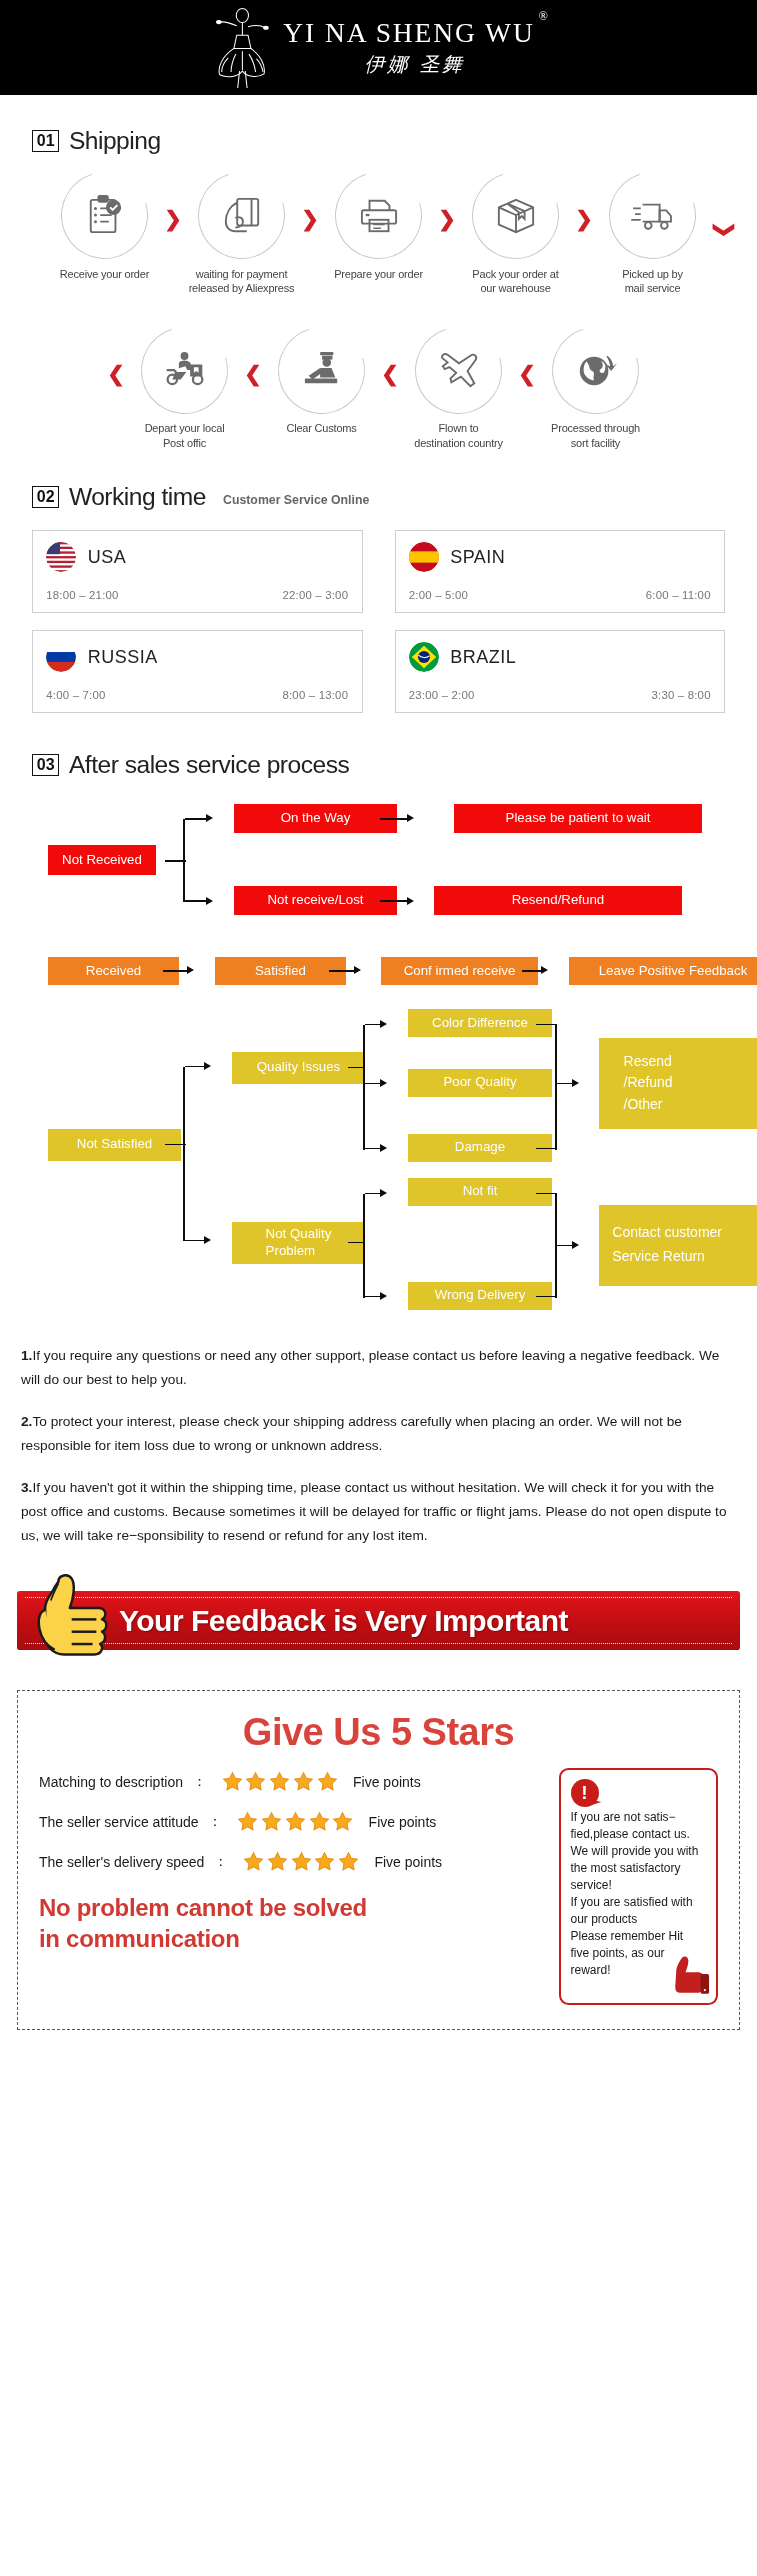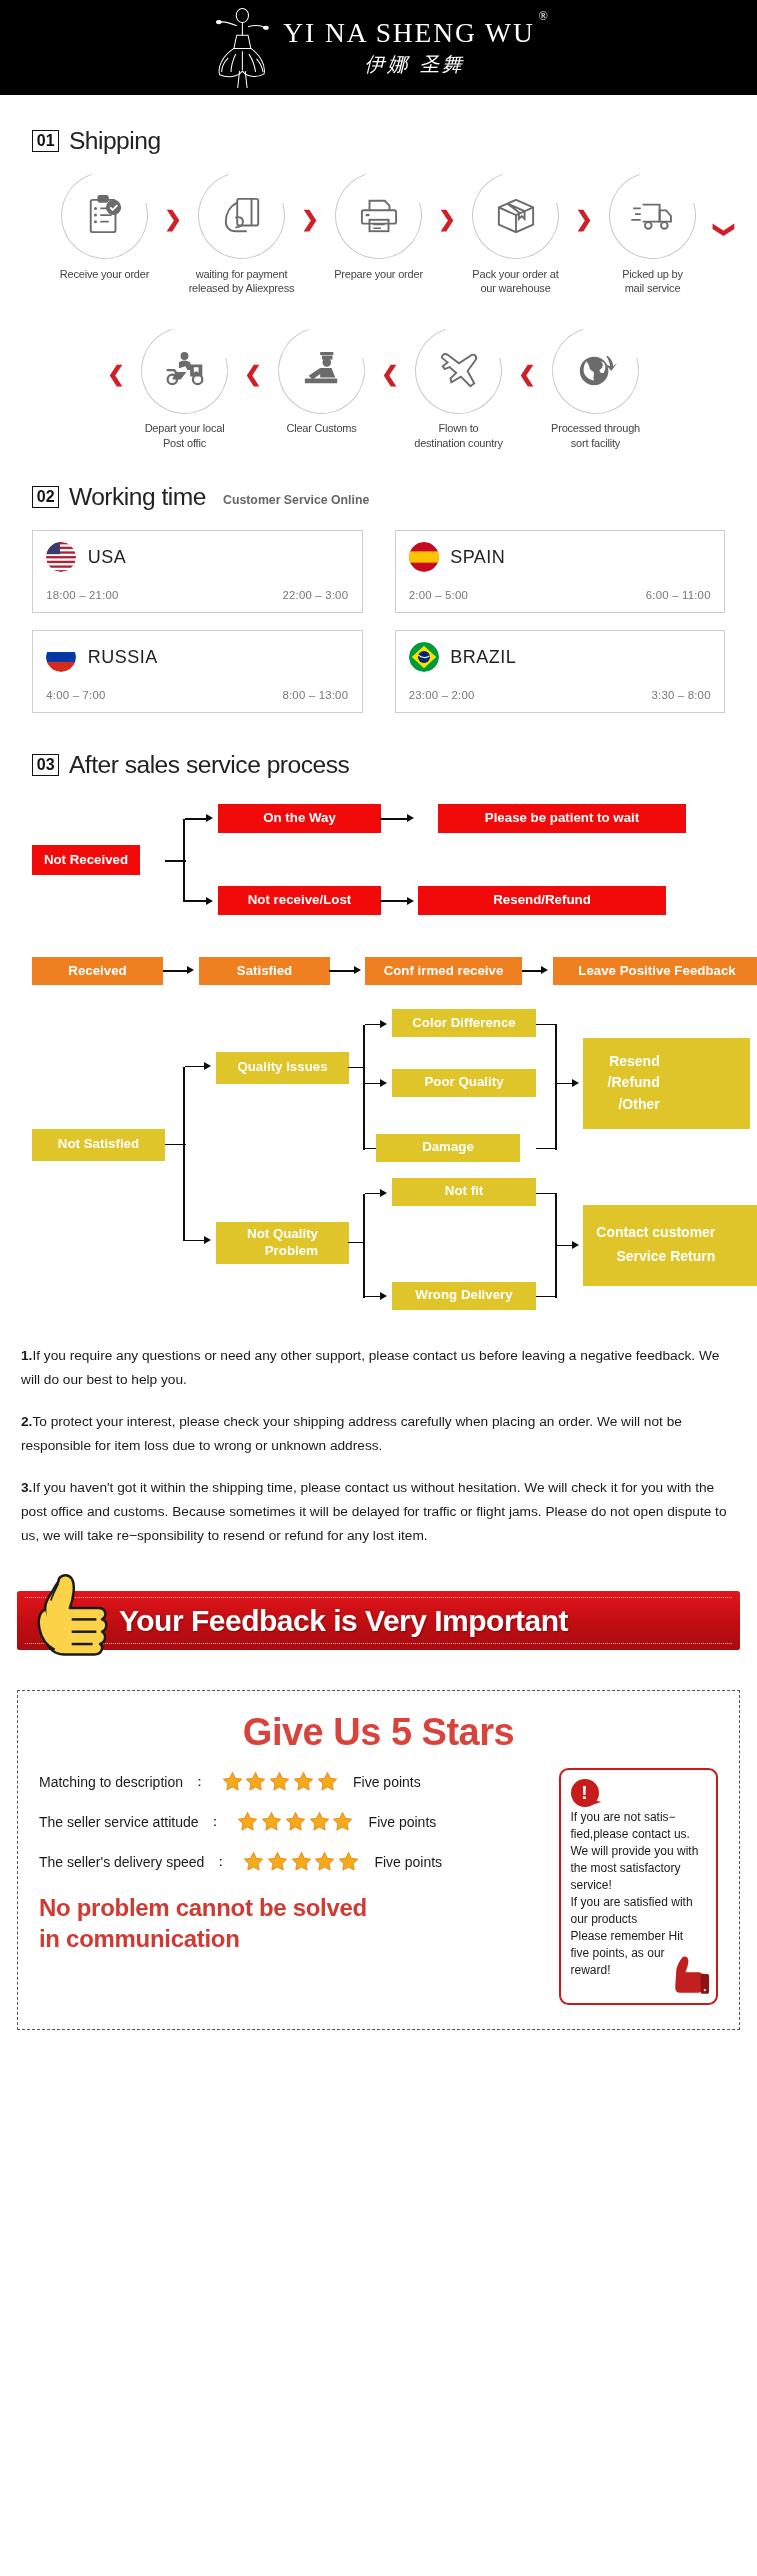--- a/index.html
+++ b/index.html
@@ -156,23 +156,24 @@
   .wt-times { display: flex; gap: 24.6px; font-size: 11.4px; color: #777; margin-top: 13.3px; letter-spacing: 0.2px; justify-content: space-between;}
 
   
   .flow { position: relative; margin-top: 21px; }
   .fbox {
     position: absolute;
     color: #fff;
     display: flex;
     align-items: center;
     justify-content: center;
-    font-weight: 700;
-    text-align: right;
+    font-weight: 400;
+    text-align: left;
     line-height: 1.25;
+    margin-left: 16px;
   }
   .fbox.red { background: #f20a0a; }
   .fbox.orange { background: #ef8022; }
   .fbox.yellow { background: #dfc52a; }
   .line { position: absolute; background: #0d0d0d; }
   .arrow-r {
     position: absolute;
     width: 0; height: 0;
     border-top: 4.7px solid transparent;
     border-bottom: 4.7px solid transparent;
@@ -653,21 +654,21 @@
     <div class="line" style="left:331px;top:17px;width:1.9px;height:125px"></div>
     <div class="line" style="left:333px;top:16px;width:17px;height:1.9px"></div>
     <div class="arrow-r" style="left:348px;top:12.3px"></div>
     <div class="line" style="left:333px;top:75px;width:17px;height:1.9px"></div>
     <div class="arrow-r" style="left:348px;top:71px"></div>
     <div class="line" style="left:333px;top:140px;width:17px;height:1.9px"></div>
     <div class="arrow-r" style="left:348px;top:136px"></div>
 
     <div class="fbox yellow" style="left:360px;top:1.9px;width:144px;height:28px;font-size:13.3px">Color Difference</div>
     <div class="fbox yellow" style="left:360px;top:61px;width:144px;height:28px;font-size:13.3px">Poor Quality</div>
-    <div class="fbox yellow" style="left:344px;top:126px;width:144px;height:28px;font-size:13.3px">Damage</div>
+    <div class="fbox yellow" style="left:360px;top:126px;width:144px;height:28px;font-size:13.3px">Damage</div>
 
     <div class="line" style="left:504px;top:16px;width:21px;height:1.9px"></div>
     <div class="line" style="left:504px;top:140px;width:21px;height:1.9px"></div>
     <div class="line" style="left:523px;top:16px;width:1.9px;height:126px"></div>
     <div class="line" style="left:524px;top:75px;width:17px;height:1.9px"></div>
     <div class="arrow-r" style="left:540px;top:71px"></div>
     <div class="fbox yellow" style="left:551px;top:30px;width:167px;height:91px;font-size:14px;flex-direction:column;align-items:flex-start;padding-left:24.6px;justify-content:center">
       <span style="white-space:pre-line;line-height:1.55">Resend
 /Refund
 /Other</span>

